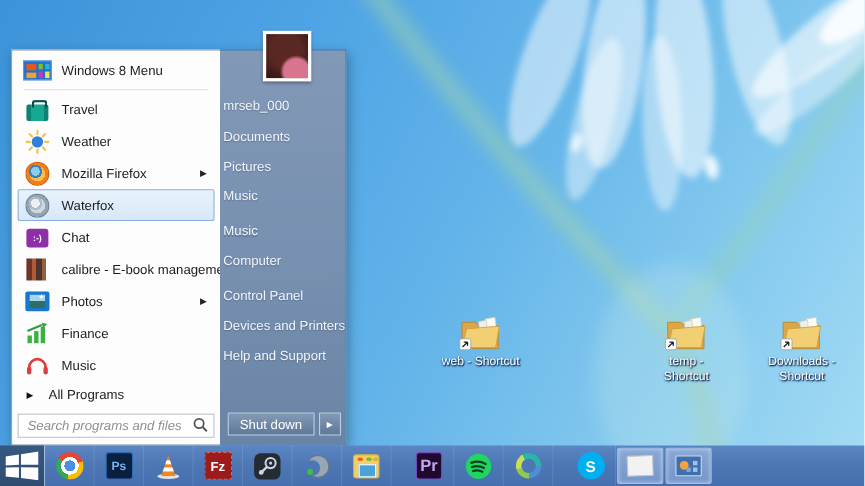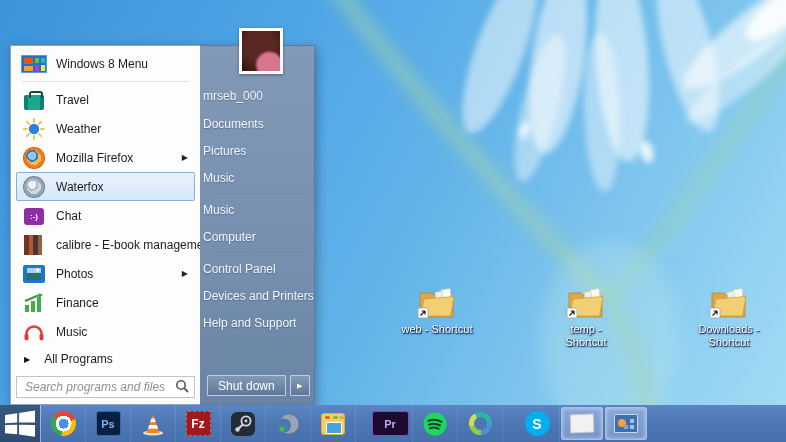--- a/index.html
+++ b/index.html
@@ -94,22 +94,22 @@
   .tb-cell.pressed { width:42px; height:33px; margin:2px 1px; border:1px solid #a5c0e4; border-radius:2px;
     background:linear-gradient(180deg,#8aa8d8,#7496c9); box-shadow:inset 0 0 4px rgba(255,255,255,.55); }
 
   .i-chrome { width:25px; height:25px; border-radius:50%;
     background:radial-gradient(circle at 50% 50%,#4a8ee8 0 5px,#fff 5px 8px,rgba(0,0,0,0) 8px),
                conic-gradient(from -55deg,#ea4335 0 125deg,#fbbc05 125deg 245deg,#34a853 245deg 360deg); }
   .i-ps { width:25px; height:25px; background:#0b1f3e; border:1px solid #2f6ab5; border-radius:3px;
     color:#7ab6f7; font-size:11px; font-weight:bold; display:flex; align-items:center; justify-content:center; }
   .i-fz { width:25px; height:25px; background:#9e1b1b; border-radius:2px; color:#fff; font-size:12px;
     font-weight:bold; display:flex; align-items:center; justify-content:center; border:1px dashed #c96a6a; }
-  .i-pr { width:37px; height:25px; background:#1c0b2e; border:1px solid #7c4dbd; border-radius:3px;
-    color:#c9a3f0; font-size:11px; font-weight:bold; display:flex; align-items:center; justify-content:center; }
+  .i-pr { width:24px; height:25px; background:#1c0b2e; border:1px solid #7c4dbd; border-radius:3px;
+    color:#c9a3f0; font-size:15px; font-weight:bold; display:flex; align-items:center; justify-content:center; }
   .i-skype { width:25px; height:25px; background:#00aff0; border-radius:50%; color:#fff; font-size:14px;
     font-weight:bold; display:flex; align-items:center; justify-content:center; }
   .i-ring { width:23px; height:23px; border-radius:50%; position:relative;
     background:conic-gradient(#29b6a8 0 90deg,#4f8fd6 90deg 180deg,#93c94e 180deg 255deg,#cede4e 255deg 330deg,#29b6a8 330deg); }
   .i-ring::after { content:""; position:absolute; left:5px; top:5px; width:13px; height:13px; border-radius:50%; background:#4d77b4; }
   .i-gallery { width:24px; height:22px; background:#f3cf66; border:1px solid #d8b23f; border-radius:3px; position:relative; }
   .i-gallery::before { content:""; position:absolute; left:3px; top:2px; width:5px; height:3px; border-radius:2px; background:#e2682a;
     box-shadow:8px 0 0 #7fba32, 14px 0 0 #d8b23f; }
   .i-gallery::after { content:""; position:absolute; left:4px; top:8px; width:14px; height:10px; background:#4aa3d8; border:1px solid #fff; }
   .i-pview { width:24px; height:19px; background:#f2f2f2; border:1px solid #c8c8c8; border-radius:1px;
@@ -159,21 +159,21 @@
     <svg class="fold" width="42" height="34" viewBox="0 0 42 34">
       <path d="M4,7 h12 l3,3 h18 v21 h-33 z" fill="#dca846" stroke="#b5852f" stroke-width="0.8"></path>
       <polygon points="25,4 34,2.5 36,20 27,22" fill="#fbfbf4" stroke="#cfcfc4" stroke-width="0.7"></polygon>
       <polygon points="19,6.5 26,5 27.5,18 20.5,19.5" fill="#eef0e8" stroke="#c8cabe" stroke-width="0.6"></polygon>
       <polygon points="8,13 38,10.5 34.5,30 4.5,30" fill="#f2cf72" stroke="#cf9f3a" stroke-width="0.8"></polygon>
       <rect x="2" y="22" width="10" height="10" rx="1.5" fill="#fff" stroke="#9a9a9a" stroke-width="0.7"></rect>
       <path d="M4.5,29.5 L9,25 M9,25 h-3.4 M9,25 v3.4" stroke="#1a1a1a" stroke-width="1.2" fill="none"></path>
     </svg>
     <div class="slabel">web - Shortcut</div>
   </div>
-  <div class="shortcut" style="left:544px; top:286px;">
+  <div class="shortcut" style="left:582px; top:286px;">
     <svg class="fold" width="42" height="34" viewBox="0 0 42 34">
       <path d="M4,7 h12 l3,3 h18 v21 h-33 z" fill="#dca846" stroke="#b5852f" stroke-width="0.8"></path>
       <polygon points="25,4 34,2.5 36,20 27,22" fill="#fbfbf4" stroke="#cfcfc4" stroke-width="0.7"></polygon>
       <polygon points="19,6.5 26,5 27.5,18 20.5,19.5" fill="#eef0e8" stroke="#c8cabe" stroke-width="0.6"></polygon>
       <polygon points="8,13 38,10.5 34.5,30 4.5,30" fill="#f2cf72" stroke="#cf9f3a" stroke-width="0.8"></polygon>
       <rect x="2" y="22" width="10" height="10" rx="1.5" fill="#fff" stroke="#9a9a9a" stroke-width="0.7"></rect>
       <path d="M4.5,29.5 L9,25 M9,25 h-3.4 M9,25 v3.4" stroke="#1a1a1a" stroke-width="1.2" fill="none"></path>
     </svg>
     <div class="slabel">temp - Shortcut</div>
   </div>

